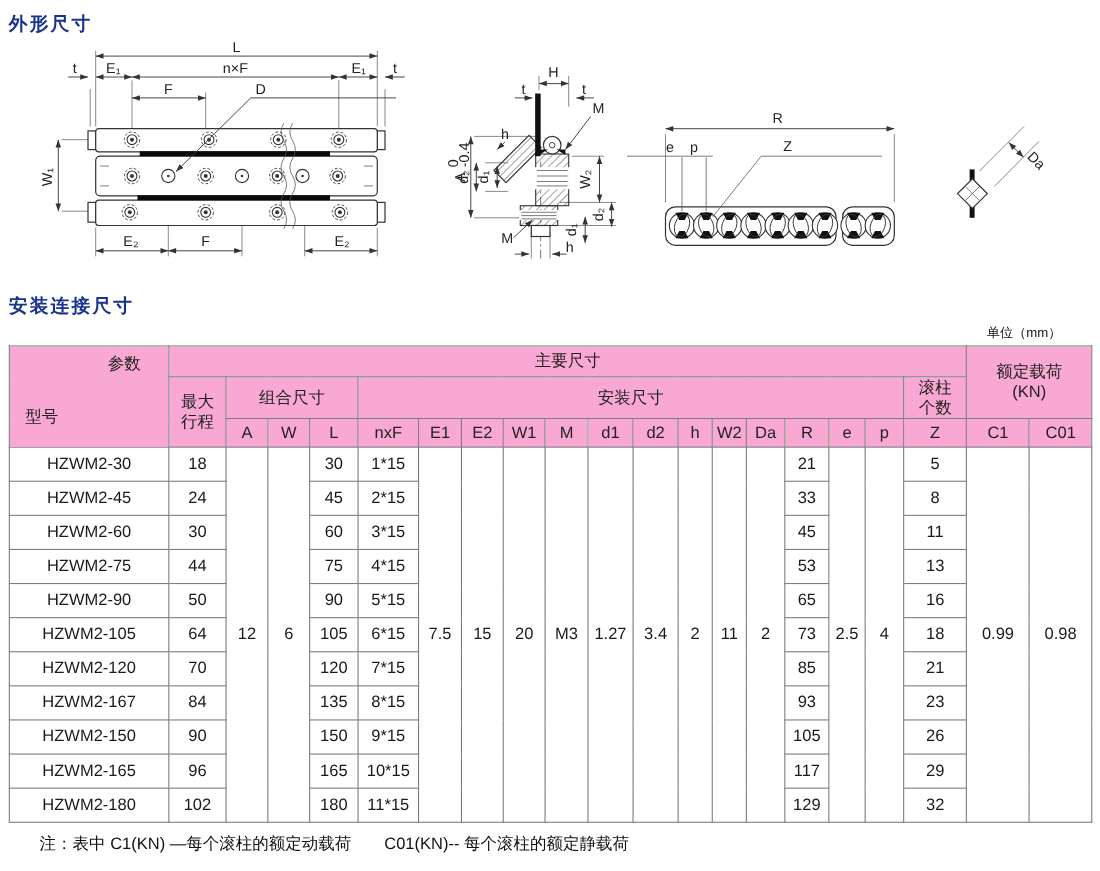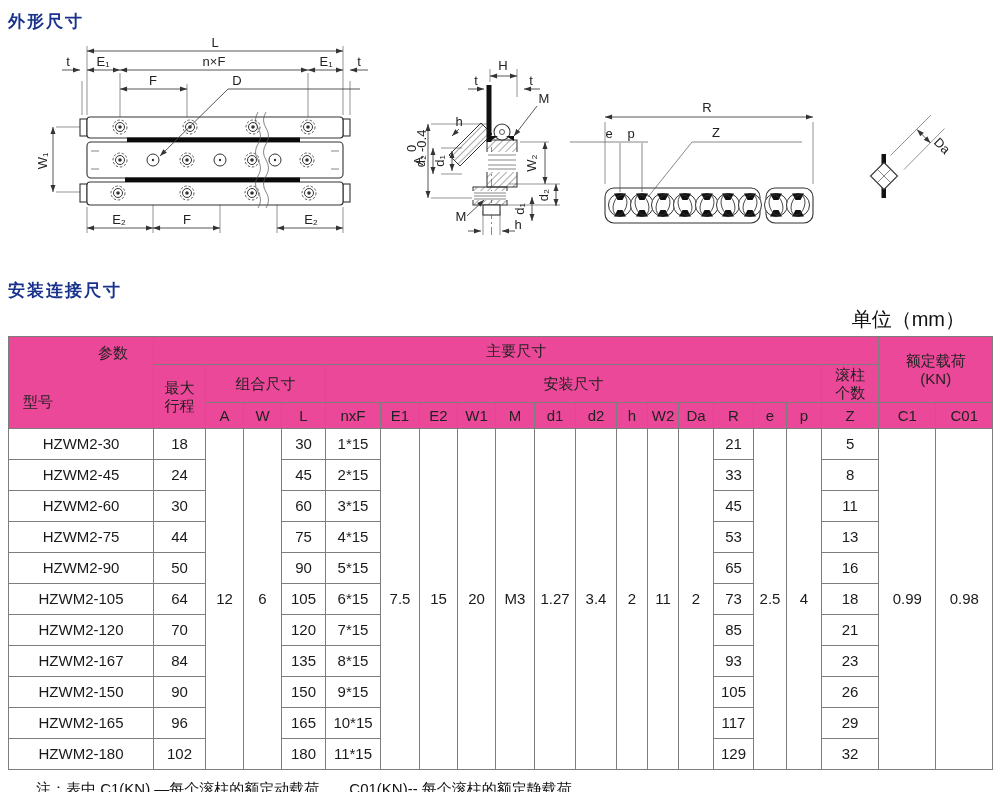--- a/index.html
+++ b/index.html
@@ -1,27 +1,27 @@
 <!DOCTYPE html>
 <html><head>
 <meta charset="utf-8">
 <style>
   html,body{margin:0;padding:0;background:#fff;}
   body{width:1000px;height:792px;font-family:"Liberation Sans","DejaVu Sans",sans-serif;color:#1a1a1a;overflow:hidden;}
   .sec-heading{font-size:17px;font-weight:bold;color:#19338c;margin:10px 0 2px 8px;letter-spacing:2px;}
-  .sec-heading.second{margin-top:24px;}
+  .sec-heading.second{margin-top:12px;}
   svg.drawings{display:block;margin:0;}
   svg text{font-family:"Liberation Sans","DejaVu Sans",sans-serif;font-size:13px;fill:#222;}
-  .unit-row{width:985px;margin-left:8px;text-align:right;padding:2px 28px 3px 0;box-sizing:border-box;font-size:20px;color:#111;}
+  .unit-row{width:985px;margin-left:8px;text-align:right;padding:2px 28px 3px 0;box-sizing:border-box;font-size:12px;color:#111;}
   table.dim-table{border-collapse:collapse;table-layout:fixed;margin-left:8px;width:984px;}
   table.dim-table td{border:1px solid #7d7d7d;text-align:center;vertical-align:middle;padding:0;font-size:15px;background:#fff;height:30px;overflow:hidden;line-height:1.15;}
   table.dim-table tr.h1 td{height:27px;}
   table.dim-table tr.h2 td{height:37px;}
   table.dim-table tr.h3 td{height:25px;}
-  table.dim-table td.hd{background:#ec4899;color:#222;}
+  table.dim-table td.hd{background:#f9a8d4;color:#222;}
   .two-line{white-space:pre-line;}
   td.diag{position:relative;background-color:#e9e9e9;background-image:linear-gradient(to bottom right,rgba(0,0,0,0) 49.6%,#7d7d7d 49.6%,#7d7d7d 50.4%,rgba(0,0,0,0) 50.4%);}
   td.diag .p1{position:absolute;top:7px;right:25px;}
   td.diag .p2{position:absolute;bottom:18px;left:14px;}
   .note{margin:10px 0 0 36px;font-size:15px;color:#111;}
   .pt{fill:#fff;stroke:#333;stroke-width:1.1;}
   .dim{stroke:#444;stroke-width:0.9;fill:none;}
   .ext{stroke:#666;stroke-width:0.7;fill:none;}
   .thin{stroke:#555;stroke-width:0.7;fill:none;}
 </style>

